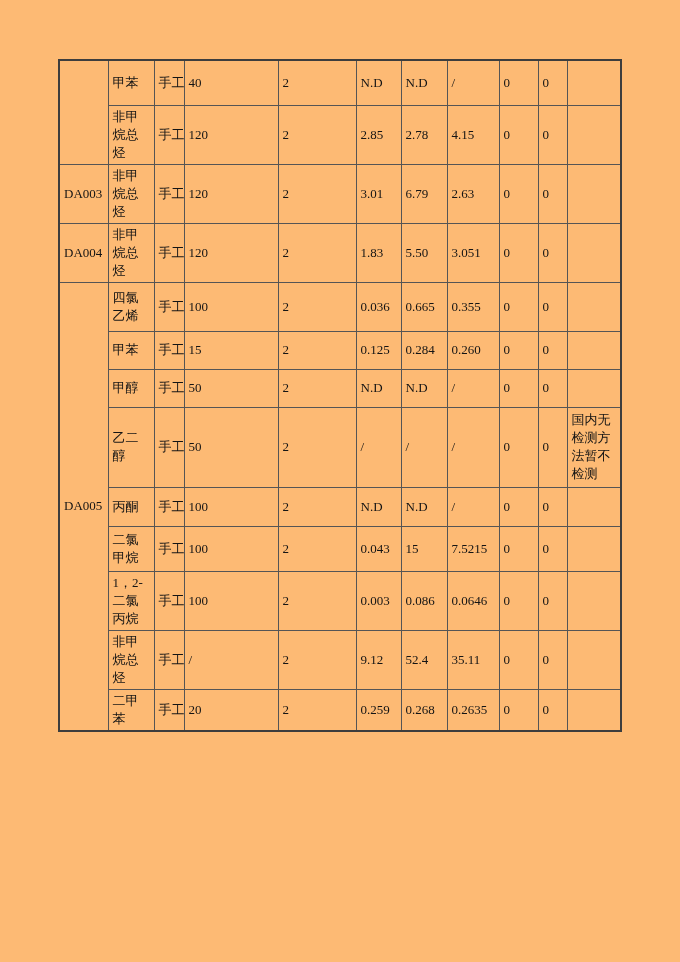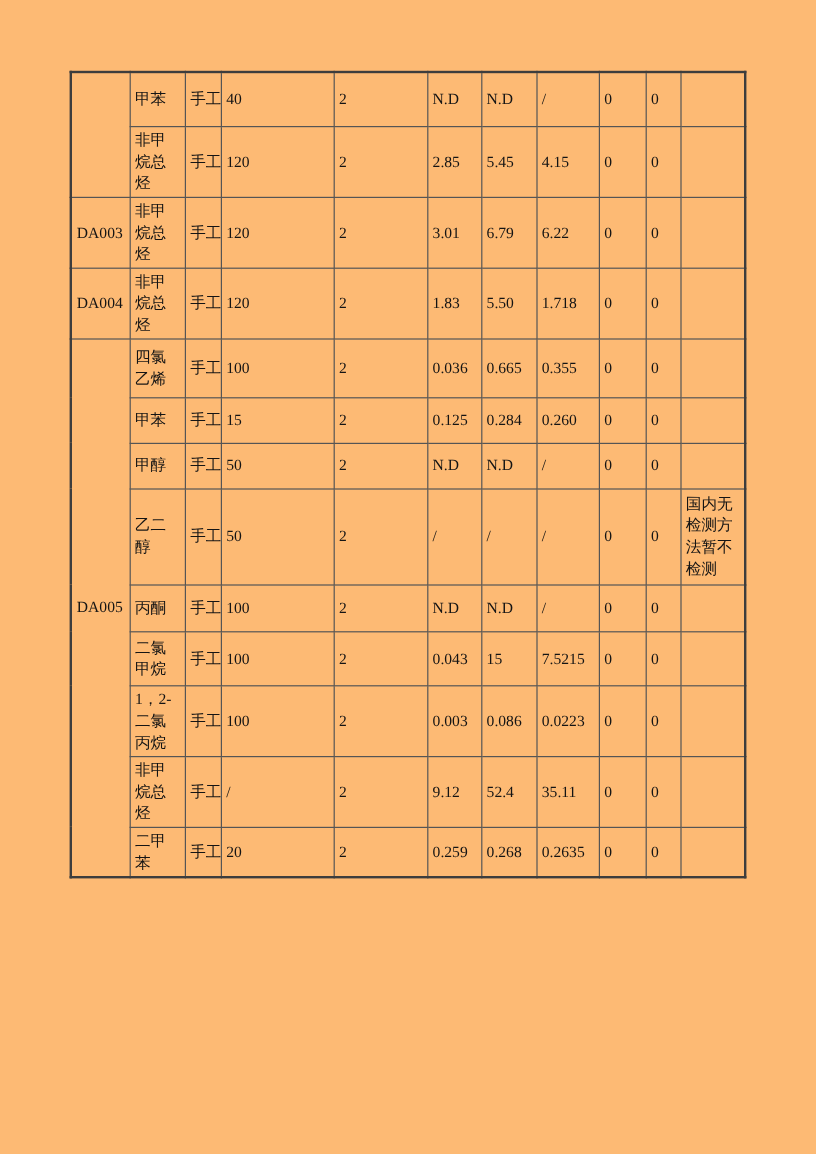--- a/index.html
+++ b/index.html
@@ -77,48 +77,48 @@
           <td class="c-num">0</td>
           <td class="c-num">0</td>
           <td class="c-remark"></td>
         </tr>
         <tr style="height: 45px;">
           <td class="c-chem">非甲烷总烃</td>
           <td class="c-method">手工</td>
           <td class="c-num">120</td>
           <td class="c-num">2</td>
           <td class="c-num">2.85</td>
-          <td class="c-num">5.45</td>
+          <td class="c-num">2.78</td>
           <td class="c-num">4.15</td>
           <td class="c-num">0</td>
           <td class="c-num">0</td>
           <td class="c-remark"></td>
         </tr>
         <tr style="height: 40px;">
           <td rowspan="1" class="c-id">DA003</td>
           <td class="c-chem">非甲烷总烃</td>
           <td class="c-method">手工</td>
           <td class="c-num">120</td>
           <td class="c-num">2</td>
           <td class="c-num">3.01</td>
           <td class="c-num">6.79</td>
-          <td class="c-num">6.22</td>
+          <td class="c-num">2.63</td>
           <td class="c-num">0</td>
           <td class="c-num">0</td>
           <td class="c-remark"></td>
         </tr>
         <tr style="height: 43px;">
           <td rowspan="1" class="c-id">DA004</td>
           <td class="c-chem">非甲烷总烃</td>
           <td class="c-method">手工</td>
           <td class="c-num">120</td>
           <td class="c-num">2</td>
           <td class="c-num">1.83</td>
           <td class="c-num">5.50</td>
-          <td class="c-num">1.718</td>
+          <td class="c-num">3.051</td>
           <td class="c-num">0</td>
           <td class="c-num">0</td>
           <td class="c-remark"></td>
         </tr>
         <tr style="height: 49px;">
           <td rowspan="9" class="c-id">DA005</td>
           <td class="c-chem">四氯乙烯</td>
           <td class="c-method">手工</td>
           <td class="c-num">100</td>
           <td class="c-num">2</td>
@@ -189,21 +189,21 @@
           <td class="c-num">0</td>
           <td class="c-remark"></td>
         </tr>
         <tr style="height: 45px;">
           <td class="c-chem">1，2-二氯丙烷</td>
           <td class="c-method">手工</td>
           <td class="c-num">100</td>
           <td class="c-num">2</td>
           <td class="c-num">0.003</td>
           <td class="c-num">0.086</td>
-          <td class="c-num">0.0223</td>
+          <td class="c-num">0.0646</td>
           <td class="c-num">0</td>
           <td class="c-num">0</td>
           <td class="c-remark"></td>
         </tr>
         <tr style="height: 40px;">
           <td class="c-chem">非甲烷总烃</td>
           <td class="c-method">手工</td>
           <td class="c-num">/</td>
           <td class="c-num">2</td>
           <td class="c-num">9.12</td>

